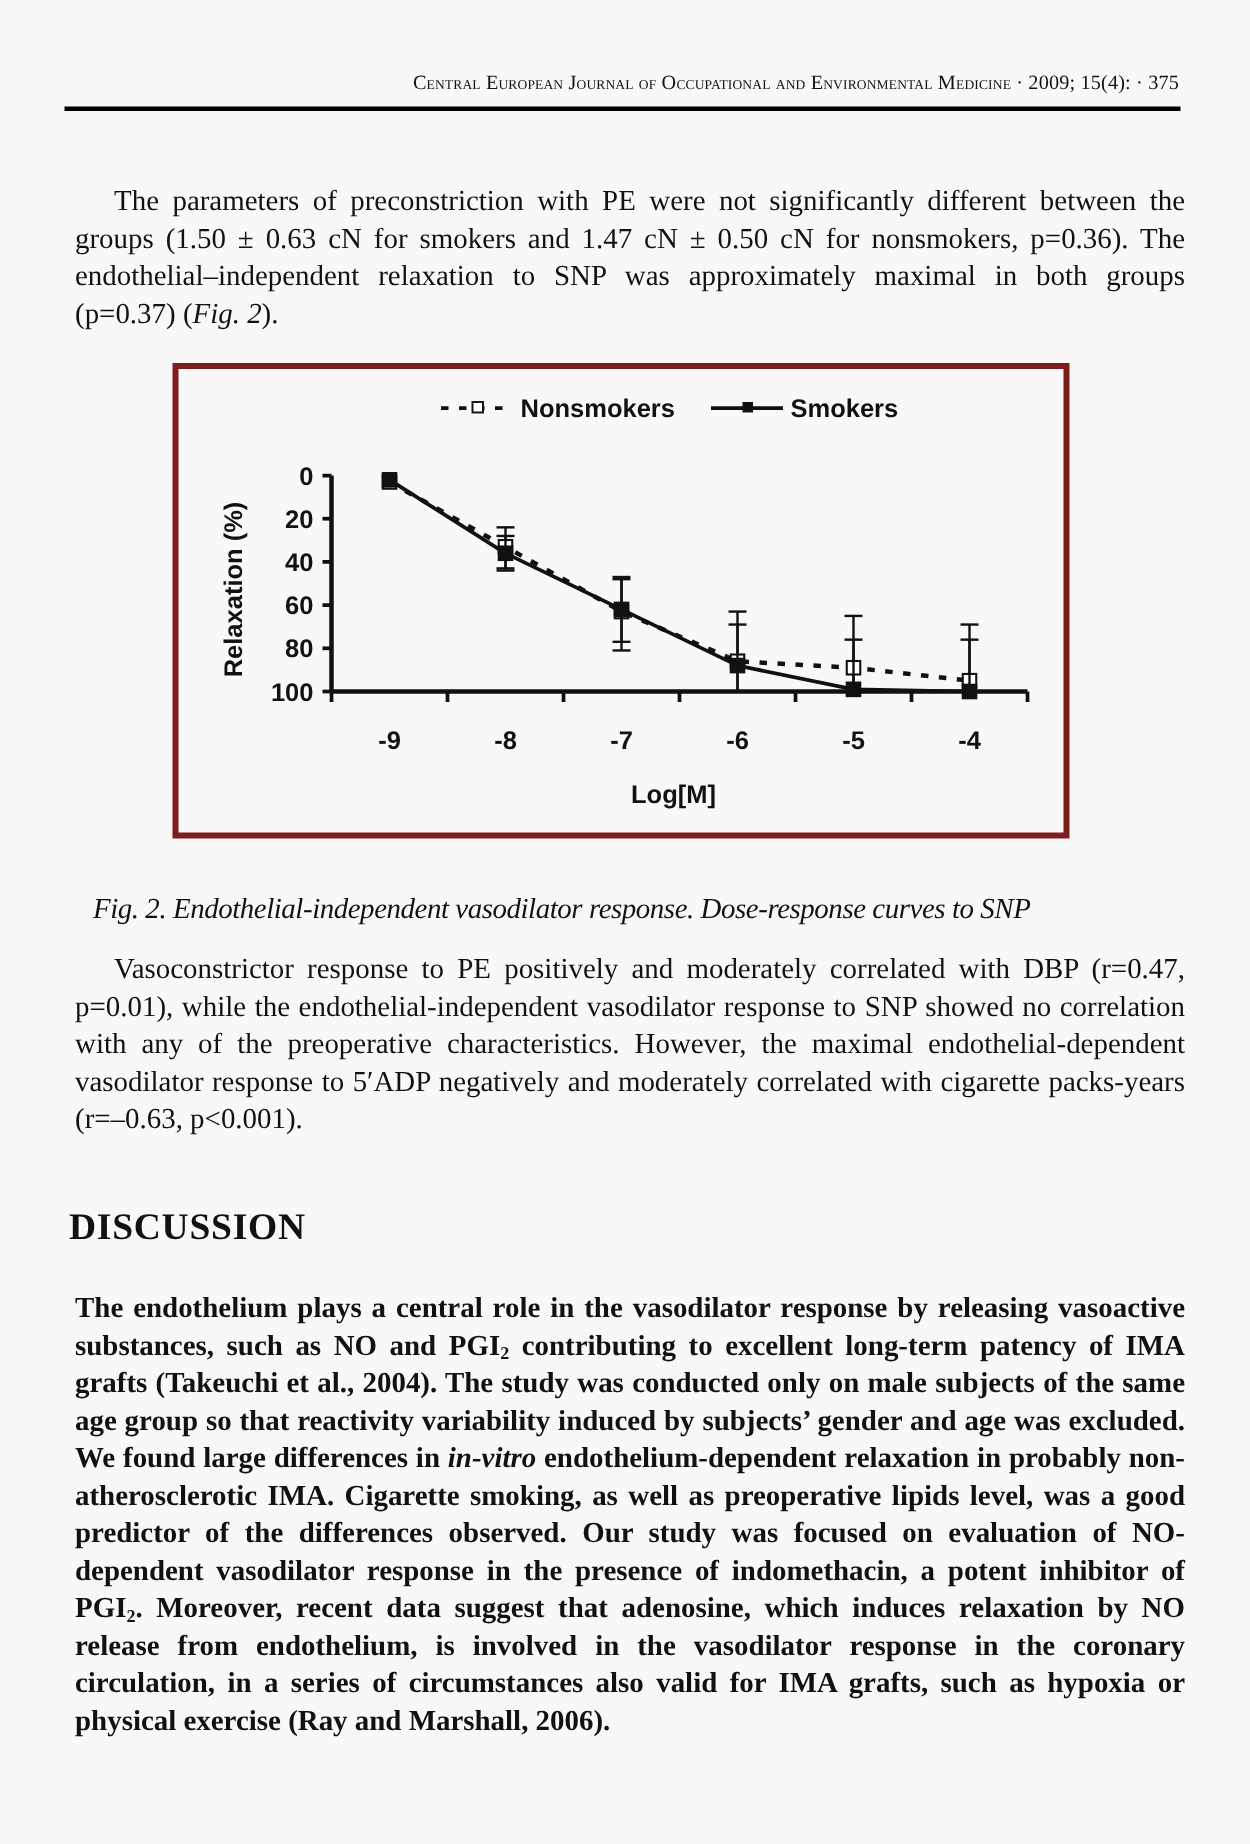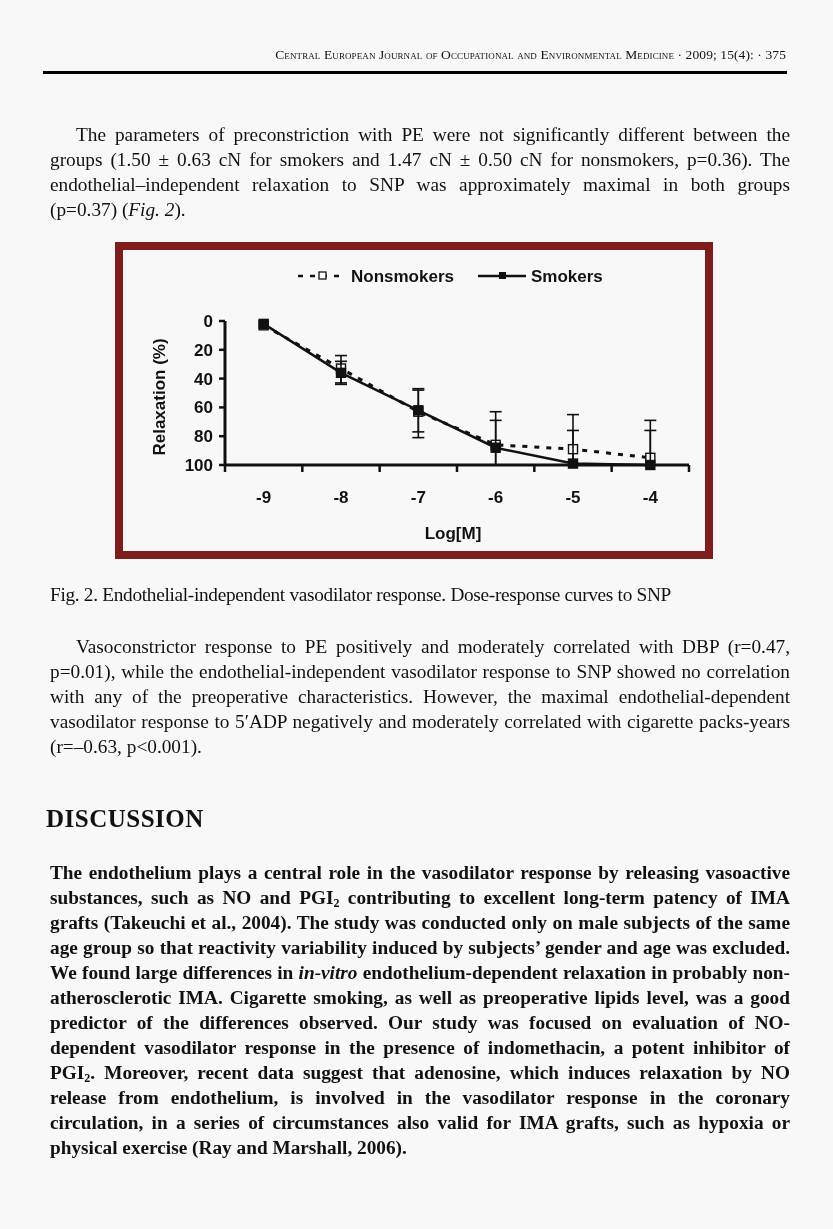--- a/index.html
+++ b/index.html
@@ -16,22 +16,22 @@
   .head-rule { position: absolute; left: 43px; top: 71px; width: 744px; height: 3px; background: #000; }
   .para {
     position: absolute; left: 46px; width: 740px; font-size: 19.3px; line-height: 25px;
     text-align: justify; margin: 4px;
   }
   .indent { text-indent: 26px; }
   .p1 { top: 118px; }
   .p2 { top: 630px; }
   .p3 { top: 856px; font-weight: bold; }
   .heading { position: absolute; left: 46px; top: 805px; font-size: 25px; font-weight: bold; letter-spacing: 0.5px; margin: 0; }
-  .caption { position: absolute; left: 46px; top: 580px; width: 740px; font-size: 19.3px; margin: 4px; letter-spacing: -0.3px; }
-  .figure-frame { position: absolute; left: 115px; top: 242px; width: 598px; height: 317px; border: 8px solid #7f1d1d; box-sizing: border-box; }
+  .caption { position: absolute; left: 46px; top: 580px; width: 740px; font-size: 19.3px; font-style: italic; margin: 16px; letter-spacing: -0.3px; }
+  .figure-frame { position: absolute; left: 115px; top: 242px; width: 598px; height: 317px; border: 4px solid #7f1d1d; box-sizing: border-box; }
   .figure-frame svg { position: absolute; left: 0; top: 0; }
   .chart-text { font-family: "Liberation Sans", "DejaVu Sans", sans-serif; font-weight: bold; fill: #111; }
   sub { font-size: 12px; vertical-align: -3px; line-height: 0; }
 </style>
 </head>
 <body>
 
 <div class="running-head">Central European Journal of Occupational and Environmental Medicine · 2009; 15(4): · 375</div>
 <div class="head-rule"></div>
 

